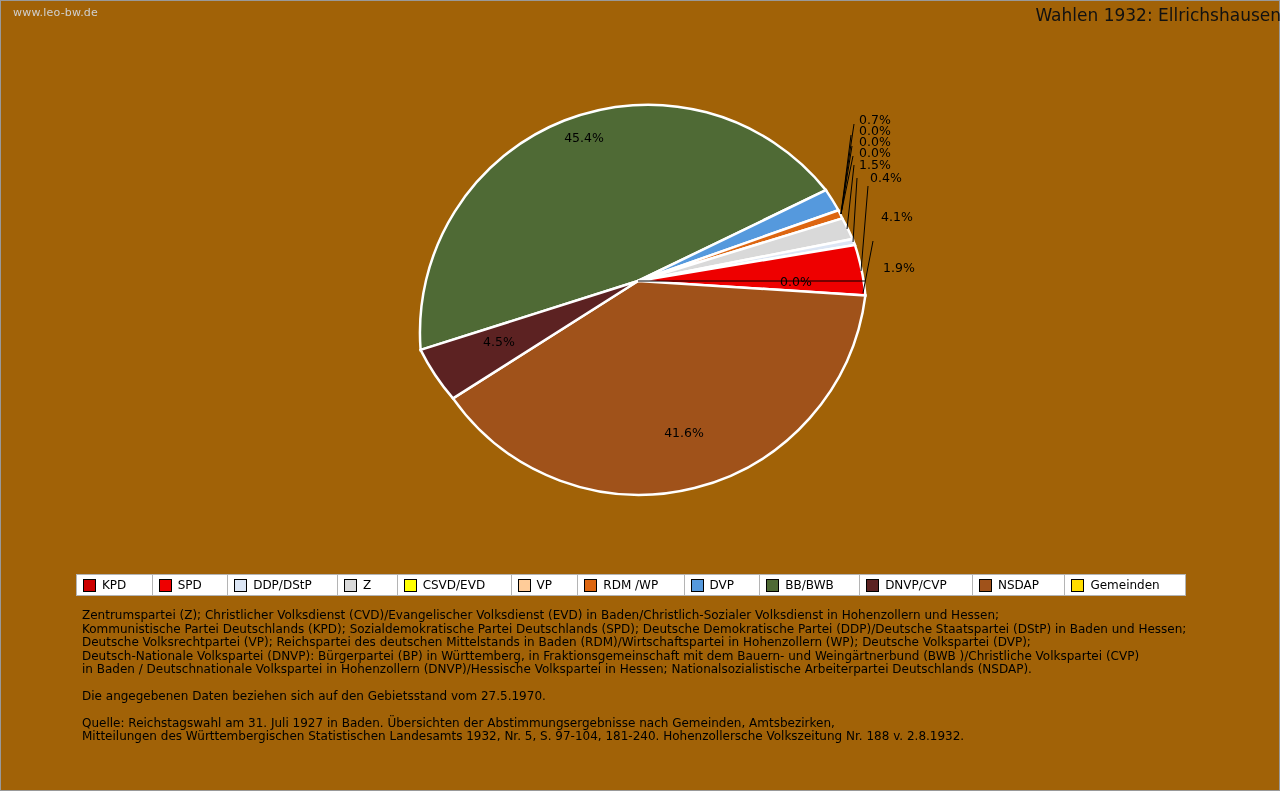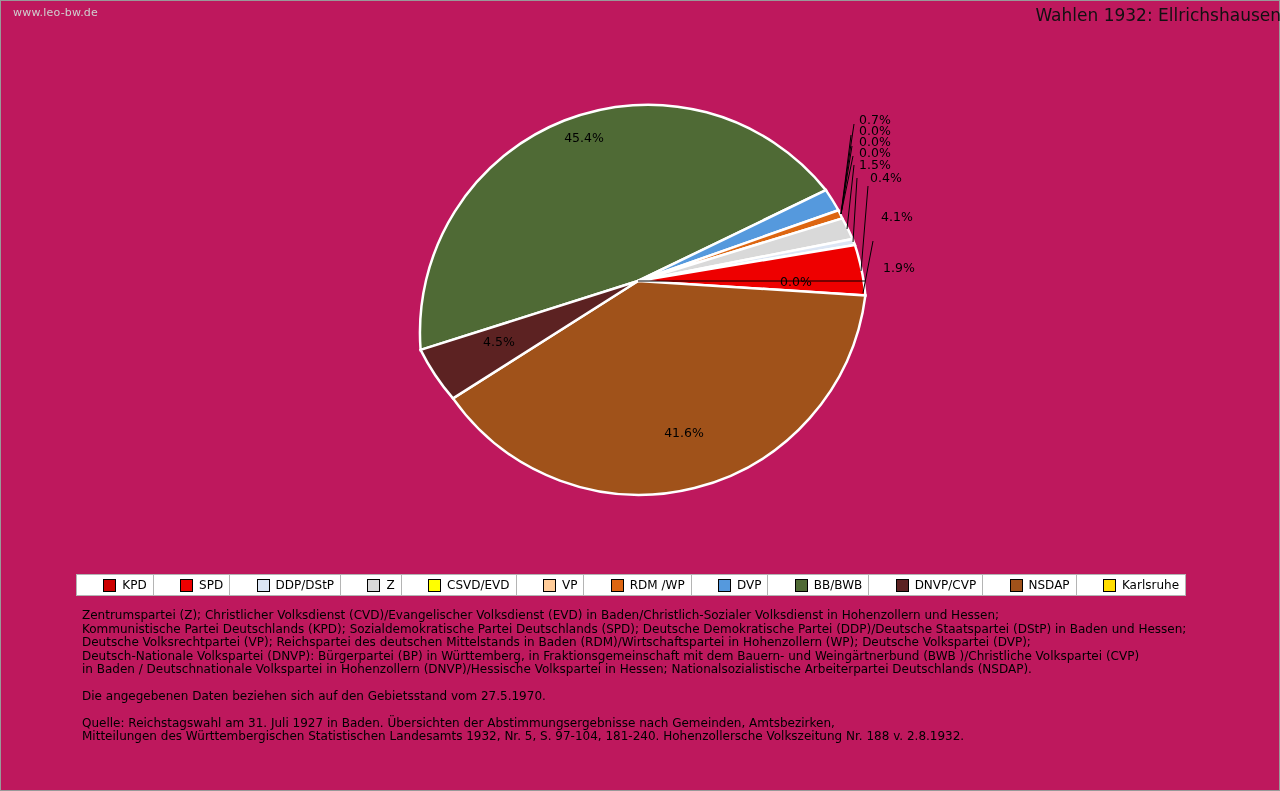--- a/index.html
+++ b/index.html
@@ -13,21 +13,21 @@
     font-family: "DejaVu Sans", sans-serif;
     color: #000000;
     overflow: hidden;
   }
   #page {
     position: relative;
     width: 1280px;
     height: 791px;
     border: 1px solid #999999;
     box-sizing: border-box;
-    background: #be185d;
+    background: #a16207;
   }
   #watermark {
     position: absolute;
     left: 12px;
     top: 5px;
     font-size: 11px;
     color: #d0d0d0;
     letter-spacing: 0.2px;
   }
   #chart-title {
@@ -77,21 +77,21 @@
     box-sizing: border-box;
   }
   .legend-item {
     display: flex;
     align-items: center;
     height: 100%;
     padding: 0 6px;
     box-sizing: border-box;
     border-right: 1px solid #b4b4b4;
     flex: 1 1 auto;
-    justify-content: flex-end;
+    justify-content: flex-start;
   }
   .legend-item:last-child {
     border-right: none;
   }
   .legend-swatch {
     width: 11px;
     height: 11px;
     border: 1px solid #000000;
     margin-right: 6px;
     flex: 0 0 auto;
@@ -226,21 +226,21 @@
     <div class="legend-item">
       <span class="legend-swatch" style="background:#5c2222"></span>
       <span class="legend-text">DNVP/CVP</span>
     </div>
     <div class="legend-item">
       <span class="legend-swatch" style="background:#a0521a"></span>
       <span class="legend-text">NSDAP</span>
     </div>
     <div class="legend-item">
       <span class="legend-swatch" style="background:#ffdd00"></span>
-      <span class="legend-text">Karlsruhe</span>
+      <span class="legend-text">Gemeinden</span>
     </div>
   </div>
 
   <div id="footnotes">
     <div class="note-block">
       <div class="note-line">Zentrumspartei (Z); Christlicher Volksdienst (CVD)/Evangelischer Volksdienst (EVD) in Baden/Christlich-Sozialer Volksdienst in Hohenzollern und Hessen;</div>
       <div class="note-line">Kommunistische Partei Deutschlands (KPD); Sozialdemokratische Partei Deutschlands (SPD); Deutsche Demokratische Partei (DDP)/Deutsche Staatspartei (DStP) in Baden und Hessen;</div>
       <div class="note-line">Deutsche Volksrechtpartei (VP); Reichspartei des deutschen Mittelstands in Baden (RDM)/Wirtschaftspartei in Hohenzollern (WP); Deutsche Volkspartei (DVP);</div>
       <div class="note-line">Deutsch-Nationale Volkspartei (DNVP): Bürgerpartei (BP) in Württemberg, in Fraktionsgemeinschaft mit dem Bauern- und Weingärtnerbund (BWB )/Christliche Volkspartei (CVP)</div>
       <div class="note-line">in Baden / Deutschnationale Volkspartei in Hohenzollern (DNVP)/Hessische Volkspartei in Hessen; Nationalsozialistische Arbeiterpartei Deutschlands (NSDAP).</div>

